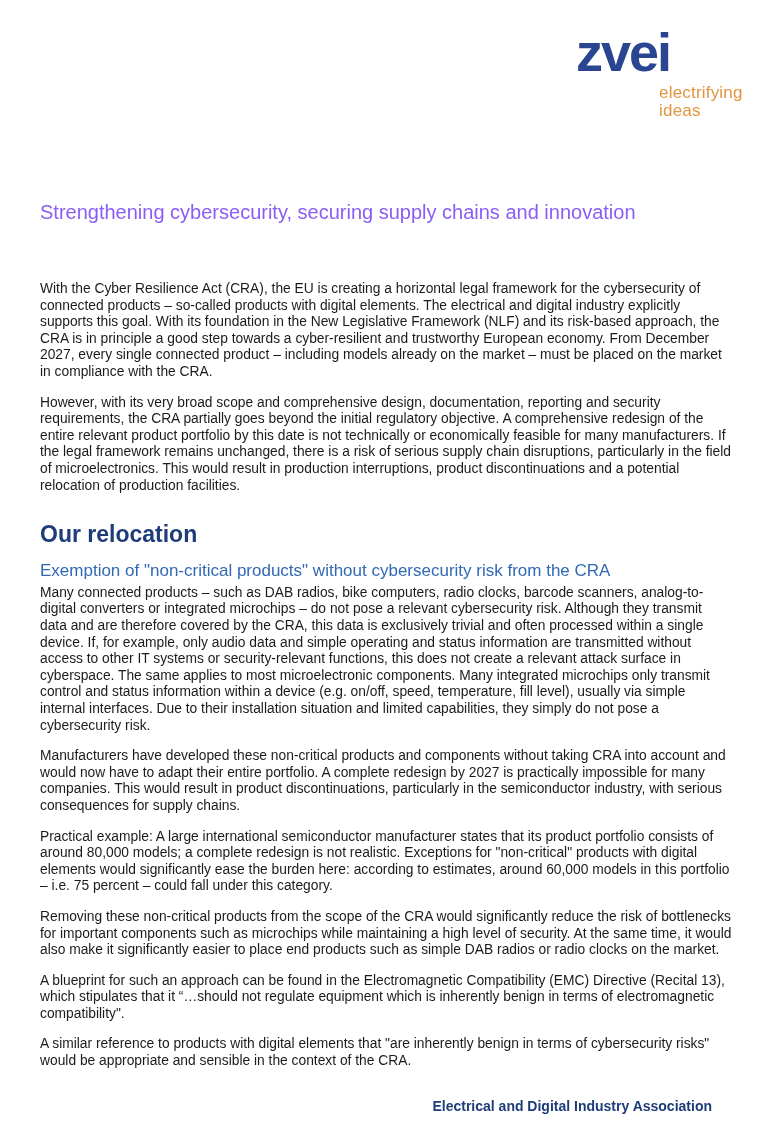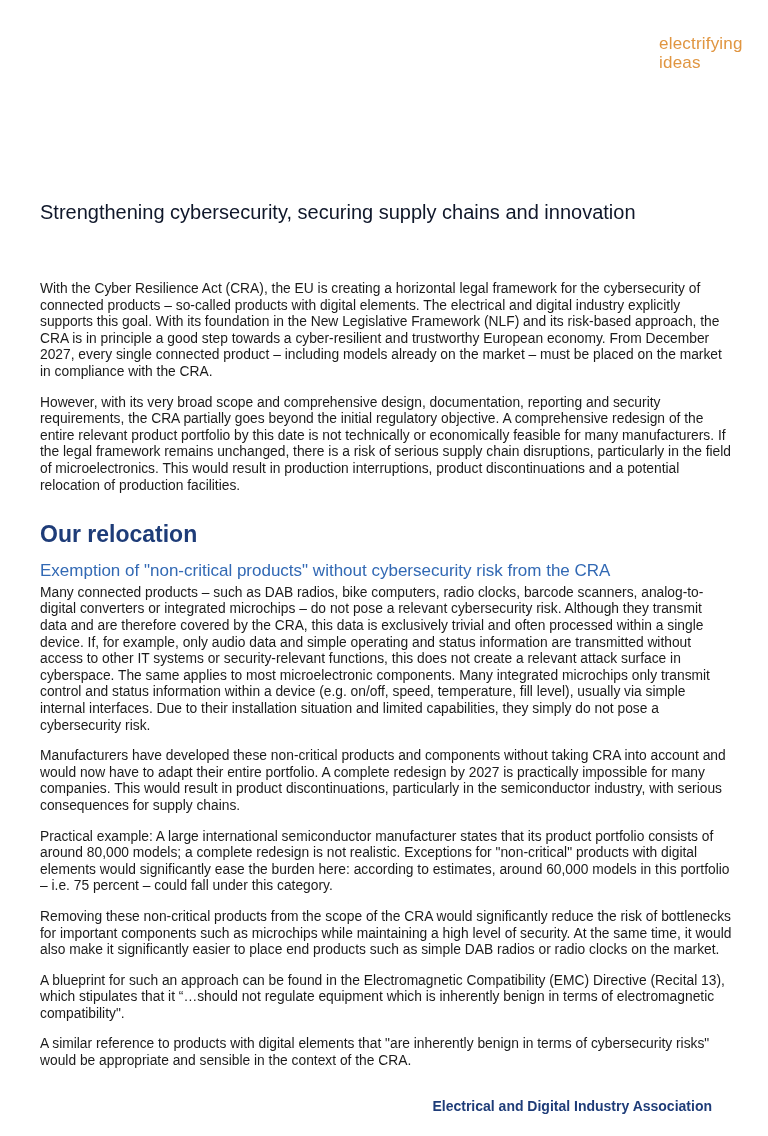--- a/index.html
+++ b/index.html
@@ -44,21 +44,21 @@
     color: #e2831f;
     letter-spacing: -0.5px;
     white-space: nowrap;
   }
   .subtitle {
     position: absolute;
     left: 40px;
     top: 200px;
     font-size: 20px;
     line-height: 1.2;
-    color: #0f172a;
+    color: #8b5cf6;
     white-space: nowrap;
   }
 
   
   .content {
     position: absolute;
     left: 40px;
     top: 233px;
     width: 692px;
     font-size: 13.8px;
@@ -93,20 +93,21 @@
     color: #1e3c78;
     white-space: nowrap;
   }
 </style>
 </head>
 <body>
 
 <div class="page">
 
   <header class="logo">
+    <div class="wordmark">zvei</div>
     <div class="tagline">
       <div>electrifying</div>
       <div>ideas</div>
     </div>
   </header>
 
 
   <div class="subtitle">Strengthening cybersecurity, securing supply chains and innovation</div>
 
   <main class="content">

